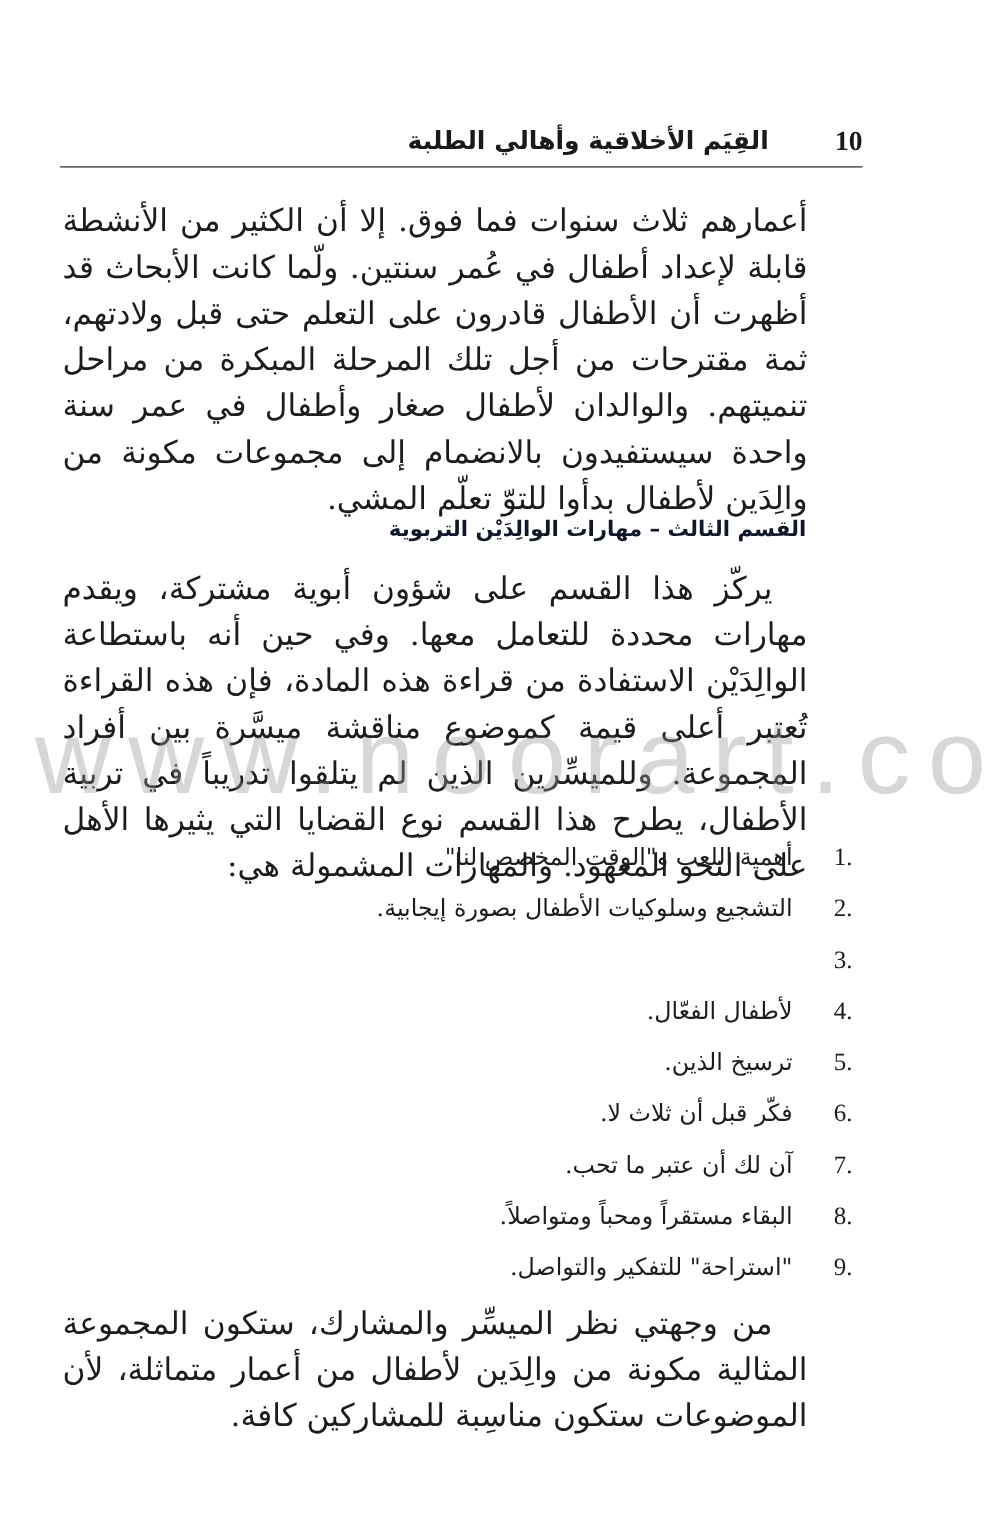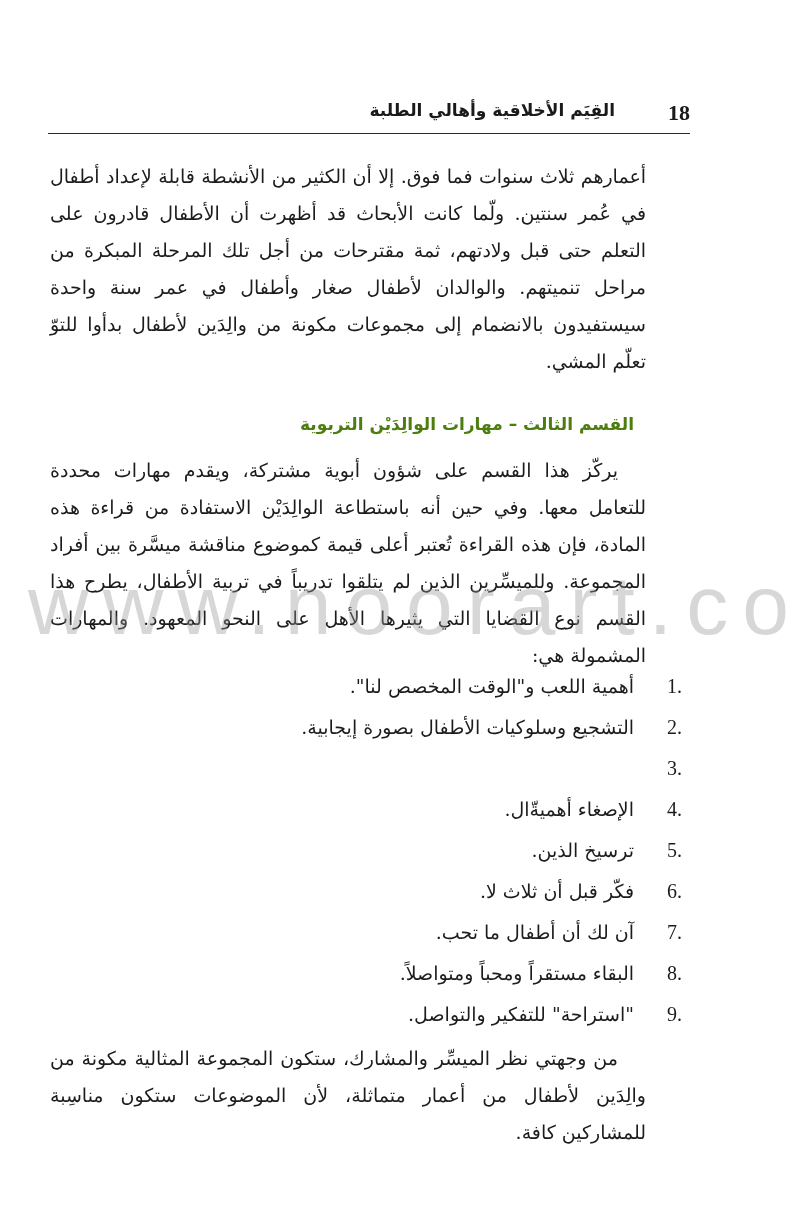--- a/index.html
+++ b/index.html
@@ -37,21 +37,21 @@
       font-weight: bold;
       font-size: 22px;
       direction: ltr;
     }
     .running-header .book-title {
       position: absolute;
       right: 75px;
       top: 2px;
       font-family: "DejaVu Sans", sans-serif;
       font-weight: bold;
-      font-size: 17px;
+      font-size: 20px;
       white-space: nowrap;
       margin-left: 28px;
     }
     .header-rule {
       position: absolute;
       left: 48px;
       top: 133px;
       width: 642px;
       height: 0;
       border-top: 1.5px solid #2a2a2a;
@@ -59,38 +59,38 @@
 
     
     .body-block {
       position: absolute;
       left: 50px;
       width: 596px;
       direction: rtl;
       text-align: justify;
       text-align-last: right;
       font-family: "DejaVu Serif", serif;
-      font-size: 19px;
+      font-size: 25px;
       line-height: 37px;
       color: #1c1c1c;
     }
     .body-block p {
       margin: 0;
     }
     .para-1 { top: 158px; }
     .section-heading {
       position: absolute;
-      right: 166px;
+      right: 155px;
       top: 414px;
       direction: rtl;
       font-family: "DejaVu Sans", sans-serif;
       font-weight: bold;
       font-size: 17px;
       white-space: nowrap;
-      color: #4d7c0f;
+      color: #0f172a;
     }
     .para-2 { top: 452px; }
     .para-2 p { text-indent: 28px; }
 
     
     .skills-list {
       position: absolute;
       right: 118px;
       top: 666px;
       margin: 0;
@@ -139,21 +139,21 @@
       pointer-events: none;
       line-height: 90px;
     }
   </style>
 </head>
 <body>
 
 <div class="page">
 
   <div class="running-header">
-    <span class="page-number">18</span>
+    <span class="page-number">10</span>
     <span class="book-title">القِيَم الأخلاقية وأهالي الطلبة</span>
   </div>
   <div class="header-rule"></div>
 
   <div class="body-block para-1">
     <p>أعمارهم ثلاث سنوات فما فوق. إلا أن الكثير من الأنشطة قابلة لإعداد أطفال في عُمر سنتين. ولّما كانت الأبحاث قد أظهرت أن الأطفال قادرون على التعلم حتى قبل ولادتهم، ثمة مقترحات من أجل تلك المرحلة المبكرة من مراحل تنميتهم. والوالدان لأطفال صغار وأطفال في عمر سنة واحدة سيستفيدون بالانضمام إلى مجموعات مكونة من والِدَين لأطفال بدأوا للتوّ تعلّم المشي.</p>
   </div>
 
   <h2 class="section-heading" style="margin:0;">القسم الثالث – مهارات الوالِدَيْن التربوية</h2>
 
@@ -168,33 +168,33 @@
       </li>
     <li>
         <span class="num">2.</span>
         <span class="item-text">التشجيع وسلوكيات الأطفال بصورة إيجابية.</span>
       </li>
     <li>
         <span class="num">3.</span>
       </li>
     <li>
         <span class="num">4.</span>
-        <span class="item-text">الإصغاء أهميةّال.</span>
+        <span class="item-text">لأطفال الفعّال.</span>
       </li>
     <li>
         <span class="num">5.</span>
         <span class="item-text">ترسيخ الذين.</span>
       </li>
     <li>
         <span class="num">6.</span>
         <span class="item-text">فكّر قبل أن ثلاث لا.</span>
       </li>
     <li>
         <span class="num">7.</span>
-        <span class="item-text">آن لك أن أطفال ما تحب.</span>
+        <span class="item-text">آن لك أن عتبر ما تحب.</span>
       </li>
     <li>
         <span class="num">8.</span>
         <span class="item-text">البقاء مستقراً ومحباً ومتواصلاً.</span>
       </li>
     <li>
         <span class="num">9.</span>
         <span class="item-text">"استراحة" للتفكير والتواصل.</span>
       </li>
   </ol>

